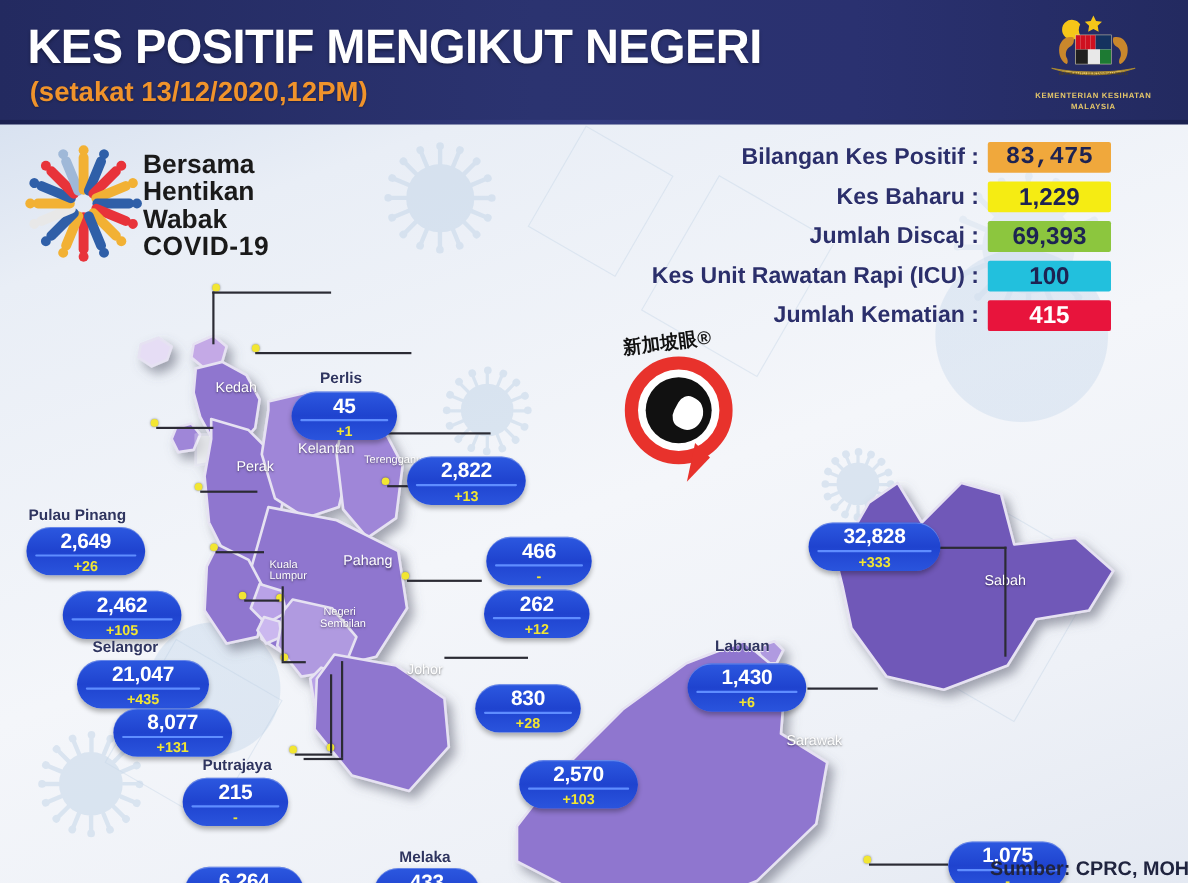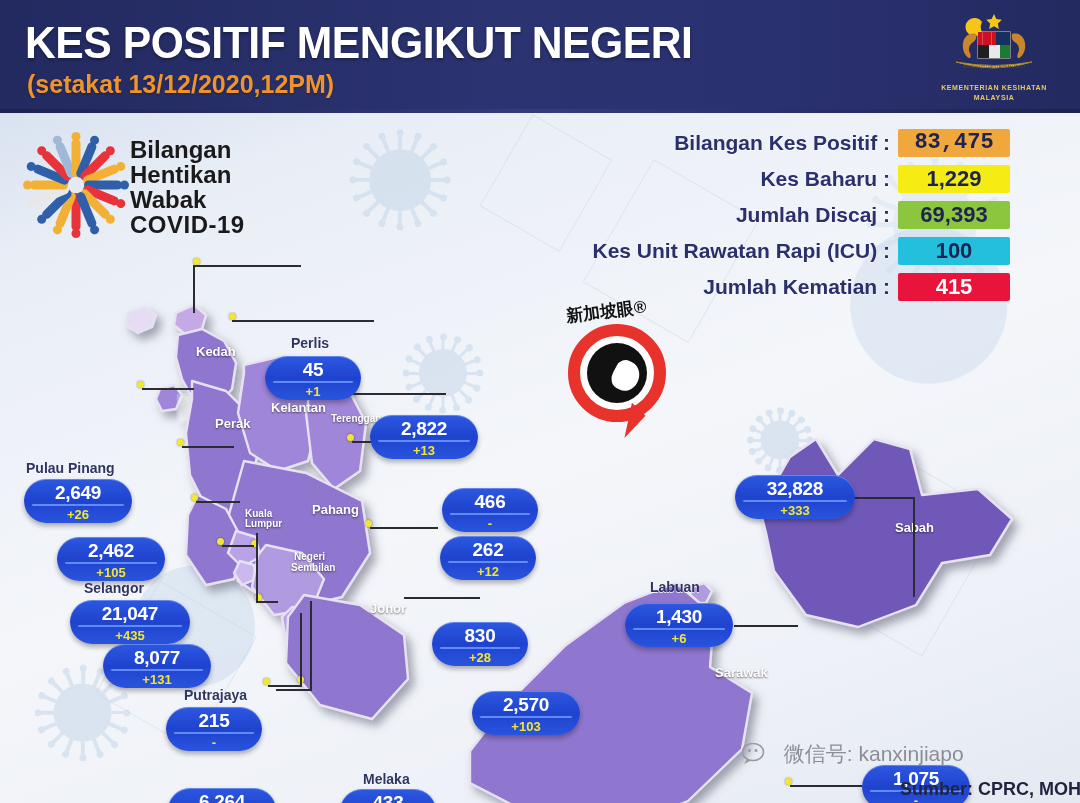--- a/index.html
+++ b/index.html
@@ -101,21 +101,21 @@
   .statval{
     min-width:92px;height:28px;line-height:28px;text-align:center;
     font-size:22px;font-weight:bold;color:#1d2352;
     padding:0 10px;border-radius:2px;
   }
 
   
   #map{position:absolute;left:0;top:113px;width:1080px;height:690px;}
   #map svg{position:absolute;left:0;top:0;}
   .statelabel{
-    position:absolute;font-size:13px;font-weight:bold;color:#ffffff;
+    position:absolute;font-size:13px;font-weight:normal;color:#ffffff;
     text-shadow:0 1px 2px rgba(0,0,0,.55);white-space:nowrap;
     pointer-events:none;line-height:13px;
   }
   .statelabel.sm{font-size:10px;line-height:11px;}
   .citydot{
     position:absolute;width:7px;height:7px;border-radius:50%;
     background:#f2e632;box-shadow:0 0 2px rgba(0,0,0,.5);
   }
 
   
@@ -353,21 +353,21 @@
         <div class="ray" style="background: rgb(47, 95, 168); transform: translate(-50%, 0px) rotate(270deg) translateY(8px);"></div>
         <div class="dot" style="background: rgb(47, 95, 168); transform: translate(-50%, 0px) rotate(270deg) translateY(44px);"></div>
         <div class="ray" style="background: rgb(232, 51, 58); transform: translate(-50%, 0px) rotate(292.5deg) translateY(8px);"></div>
         <div class="dot" style="background: rgb(232, 51, 58); transform: translate(-50%, 0px) rotate(292.5deg) translateY(44px);"></div>
         <div class="ray" style="background: rgb(242, 177, 52); transform: translate(-50%, 0px) rotate(315deg) translateY(8px);"></div>
         <div class="dot" style="background: rgb(242, 177, 52); transform: translate(-50%, 0px) rotate(315deg) translateY(44px);"></div>
         <div class="ray" style="background: rgb(47, 95, 168); transform: translate(-50%, 0px) rotate(337.5deg) translateY(8px);"></div>
         <div class="dot" style="background: rgb(47, 95, 168); transform: translate(-50%, 0px) rotate(337.5deg) translateY(44px);"></div>
       </div>
     <div class="txt">
-      <div>Bilangan</div>
+      <div>Bersama</div>
       <div>Hentikan</div>
       <div>Wabak</div>
       <div class="c19">COVID-19</div>
     </div>
   </div>
 
   <div id="stats">
       <div class="statrow">
         <div class="statlabel">Bilangan Kes Positif :</div>
         <div class="statval" style="background: rgb(240, 168, 60); font-family: Liberation Mono, monospace;">83,475</div>
@@ -582,26 +582,15 @@
 
   <div id="sgeye">
     <div class="cn">新加坡眼®</div>
     <div class="ring"></div>
     <div class="tail"></div>
     <div class="pupil">
       <div class="glint"></div>
     </div>
   </div>
 
-  <div id="wechat">
-    <span class="wicon">
-      <svg width="30" height="22" viewBox="0 0 30 22">
-        <ellipse cx="11" cy="9" rx="10.5" ry="8.5" fill="none" stroke="#9a9aa6" stroke-width="1.6"></ellipse>
-        <path d="M5 16 l-3 5 6-3z" fill="#9a9aa6"></path>
-        <circle cx="7.5" cy="7.5" r="1.5" fill="#9a9aa6"></circle>
-        <circle cx="14" cy="7.5" r="1.5" fill="#9a9aa6"></circle>
-      </svg>
-    </span>
-    <span>微信号: kanxinjiapo</span>
-  </div>
   <div id="source">Sumber: CPRC, MOH</div>
 
 </div>
 
 </body></html>

